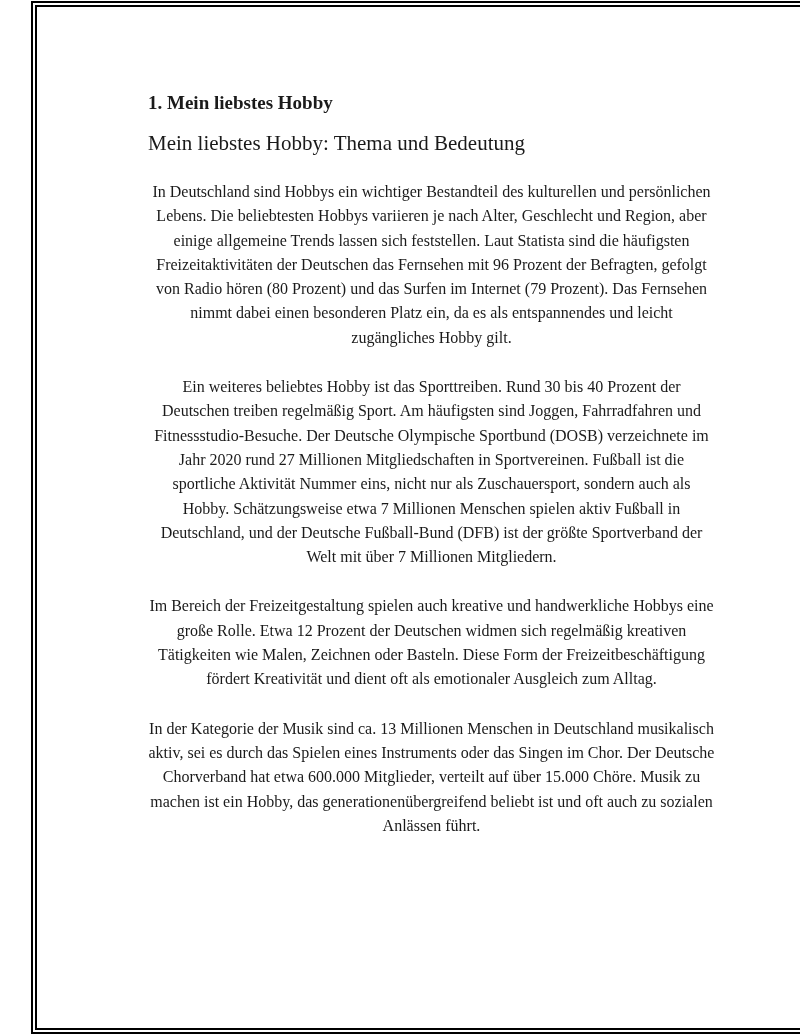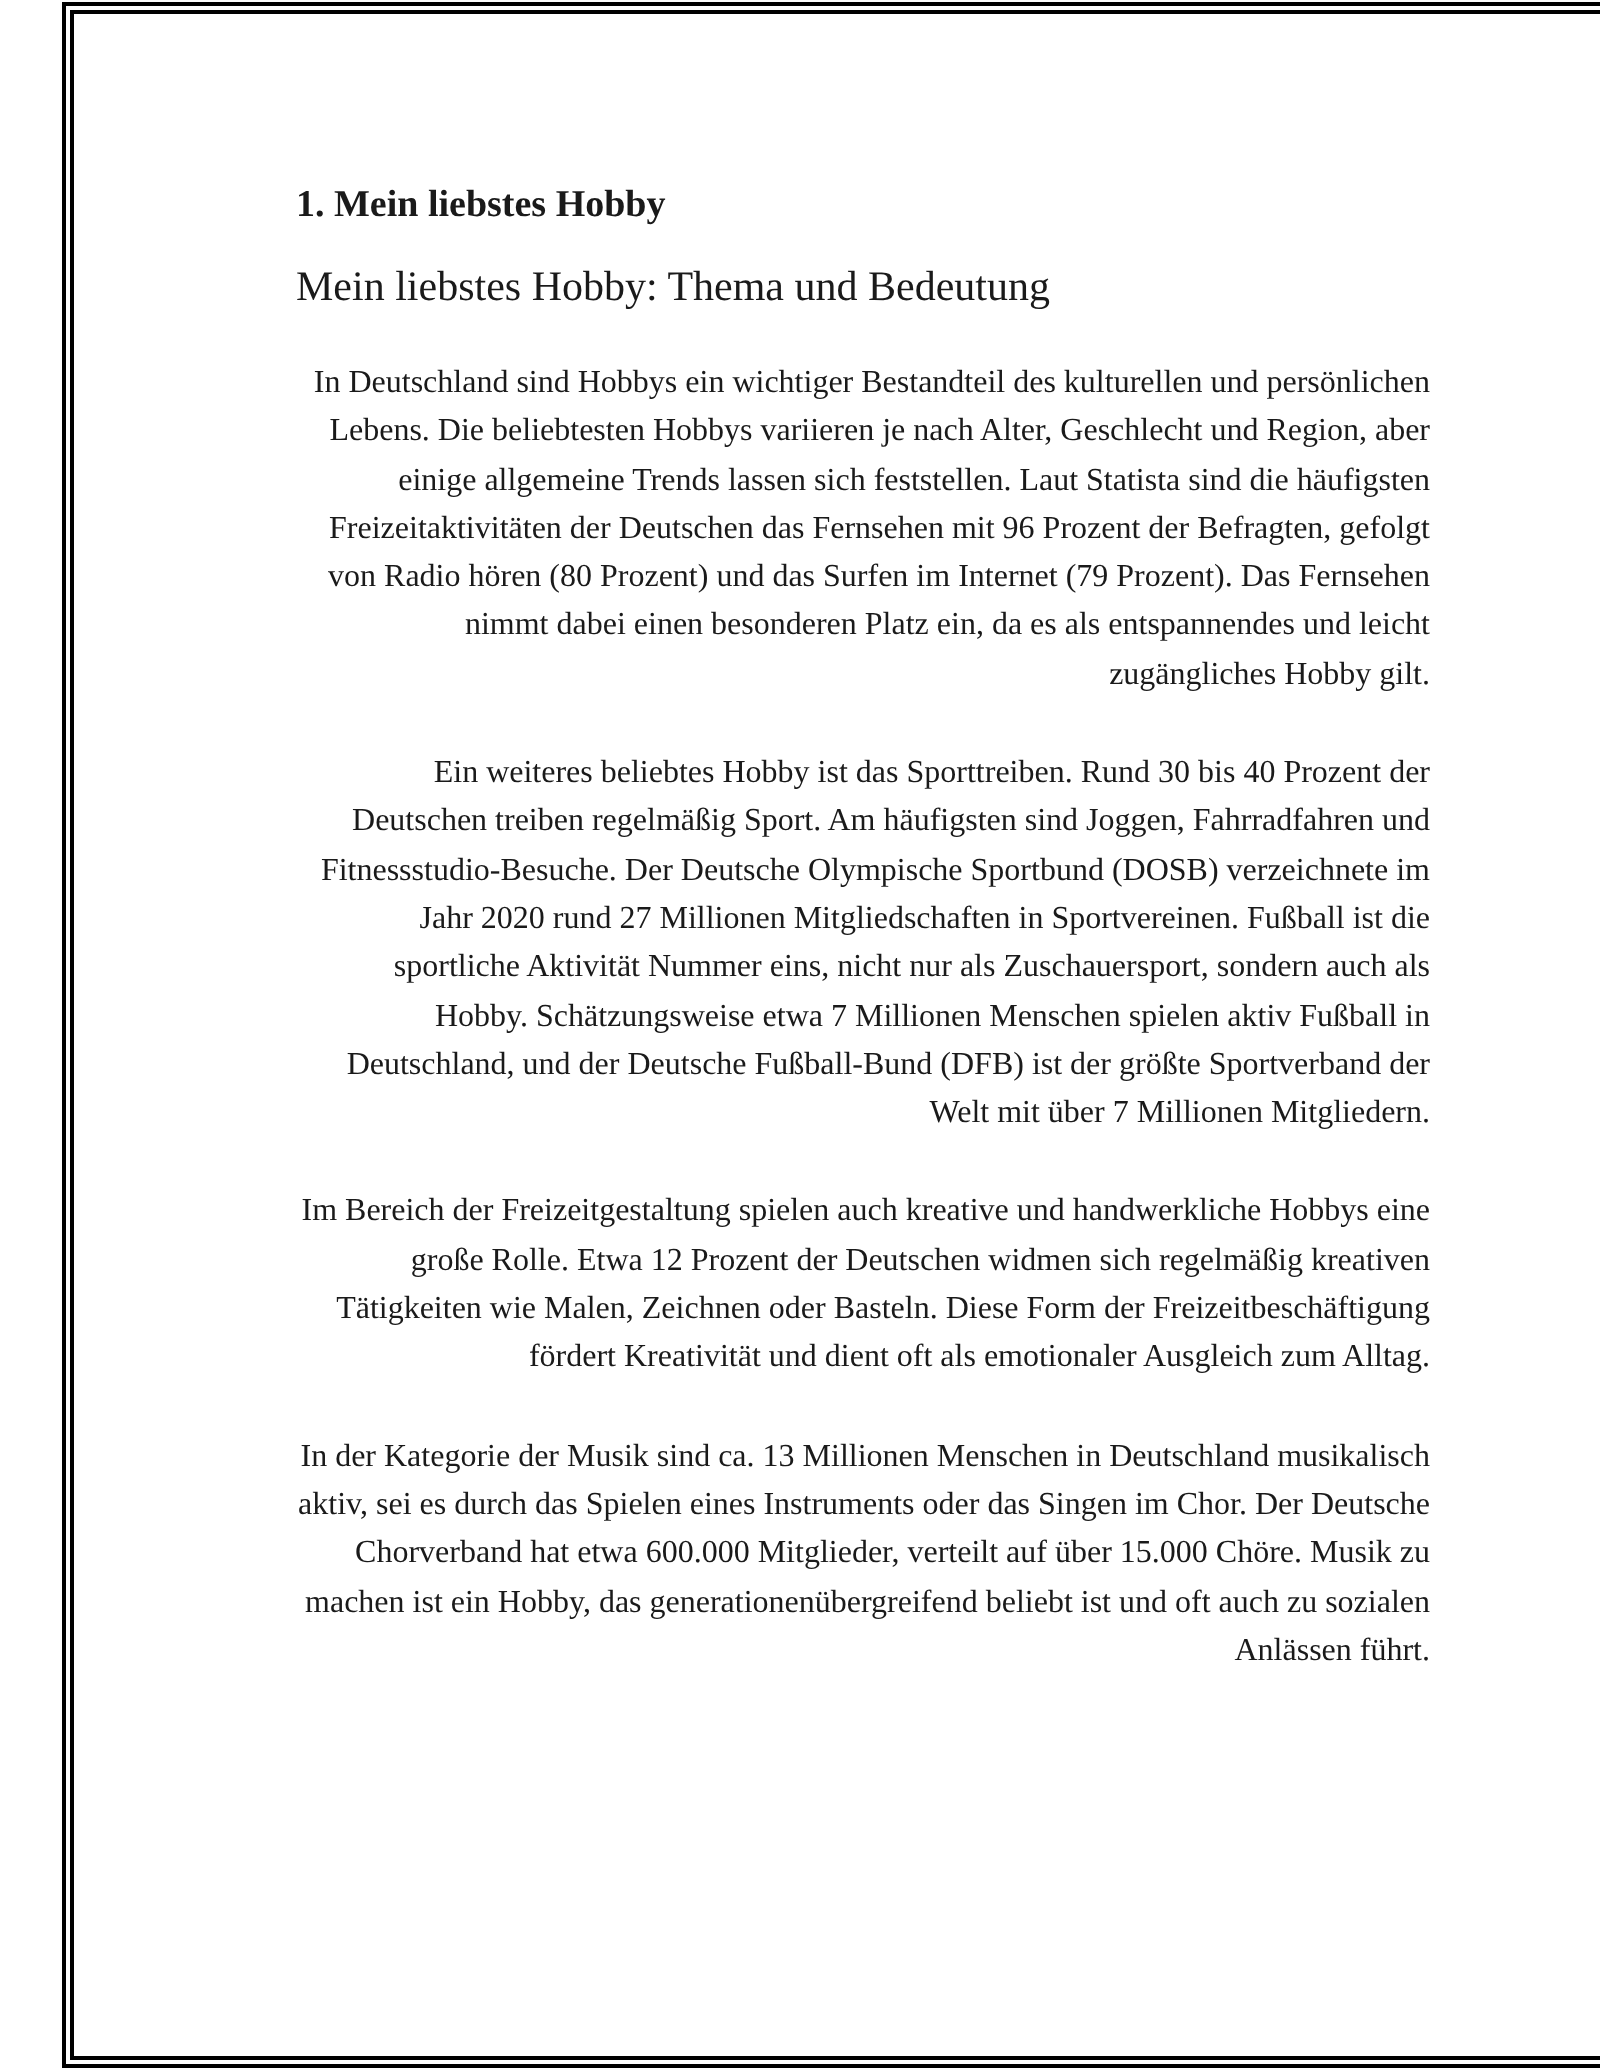--- a/index.html
+++ b/index.html
@@ -44,21 +44,21 @@
   .doc-subtitle {
     margin: 15px 0 0 0;
     font-size: 21px;
     line-height: 24px;
     font-weight: normal;
   }
   .doc-paragraph {
     margin: 25px 0 0 0;
     font-size: 16px;
     line-height: 24.3px;
-    text-align: right;
+    text-align: center;
     font-family: Liberation Serif, serif;
   }
 </style>
 </head>
 <body>
 
 <div class="page">
   <div class="frame-outer">
     <div class="frame-inner">
       <div class="content">

